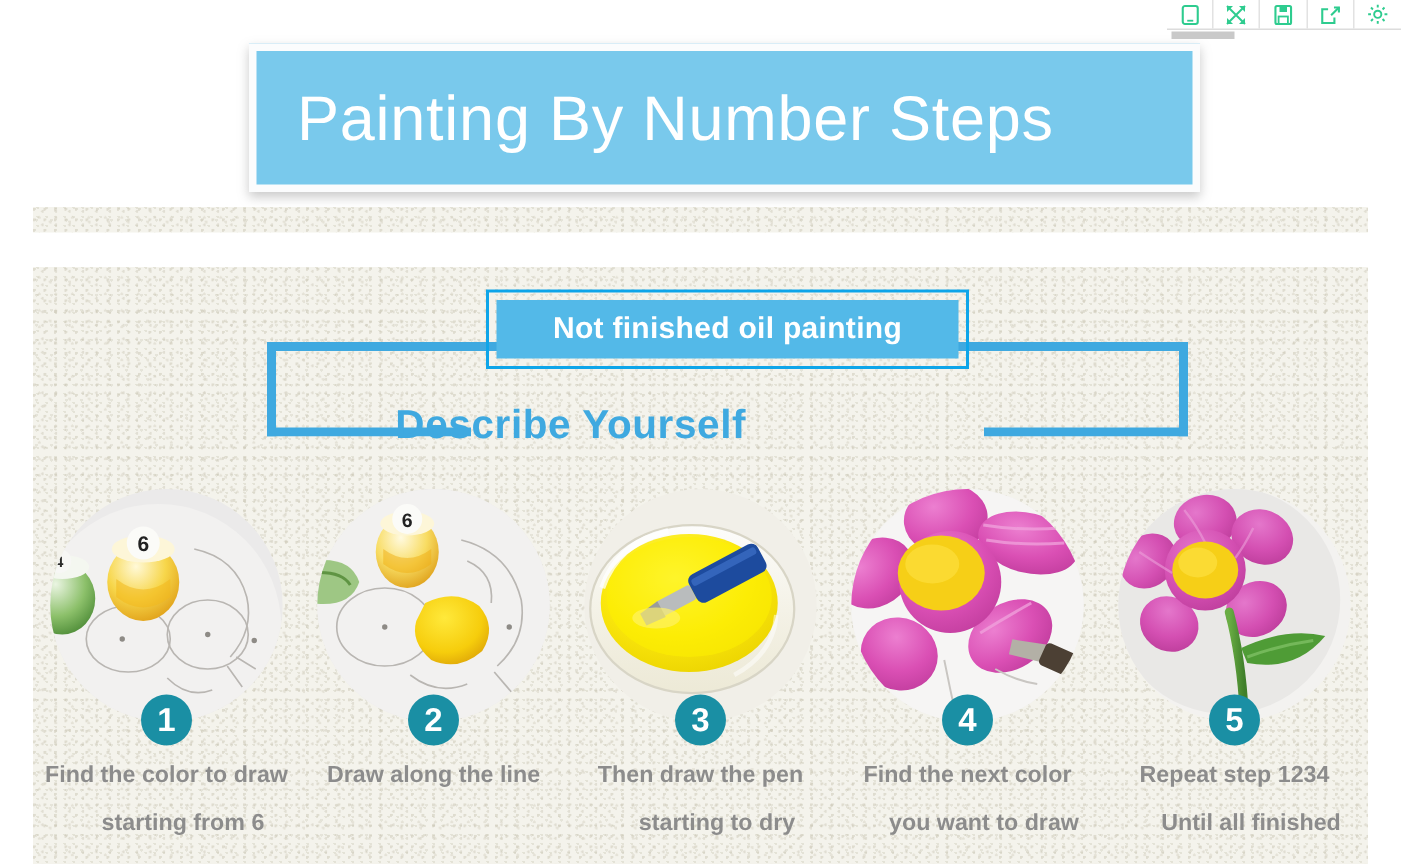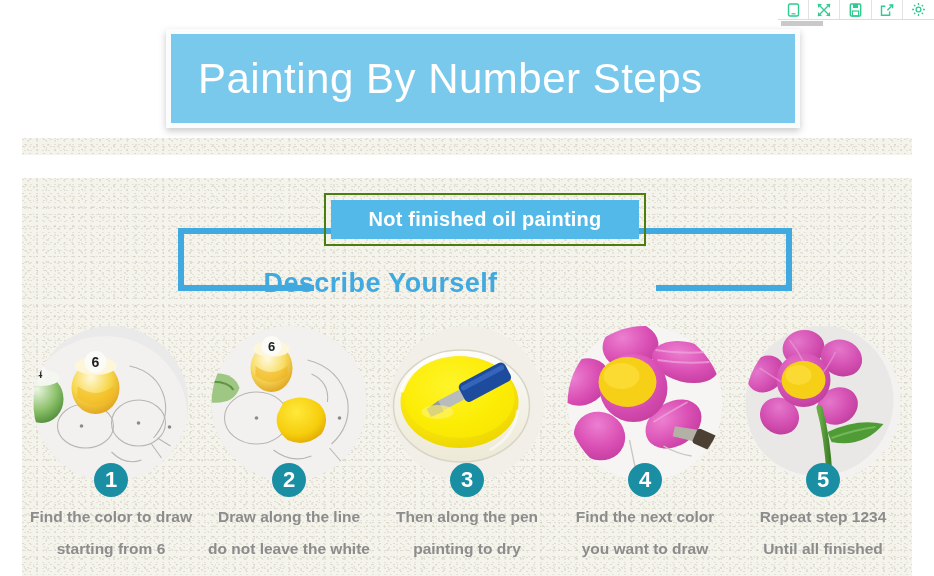--- a/index.html
+++ b/index.html
@@ -117,21 +117,21 @@
     z-index: 10;
   }
   #bracket svg { display: block; }
 
   #label-box {
     position: absolute;
     left: 324px;
     top: 193px;
     width: 322px;
     height: 53px;
-    border: 2px solid #4d7c0f;
+    border: 2px solid #0ea5e9;
     box-sizing: border-box;
     background: transparent;
     z-index: 25;
   }
   #label-box-inner {
     position: absolute;
     left: 5px;
     top: 5px;
     right: 5px;
     bottom: 5px;
@@ -210,21 +210,21 @@
     position: absolute;
     left: 0;
     width: 178px;
     text-align: center;
     color: #8c8c8c;
     font-size: 15.5px;
     font-weight: bold;
     white-space: nowrap;
   }
   .cap1 { top: 182px; }
-  .cap2 { top: 214px; }
+  .cap2 { top: 214px; padding-left: 11px; }
 </style>
 </head>
 <body>
 
 <div id="page">
 
   <div id="toolbar">
 
     <div class="tb-btn">
       <span>
@@ -404,21 +404,20 @@
             <circle cx="60" cy="20" r="10" fill="#fbfbf8"></circle>
             <text x="60" y="25" font-family="Liberation Sans, sans-serif" font-size="13" font-weight="bold" fill="#222" text-anchor="middle">6</text>
             <path d="M44 50 Q60 62 76 50 L76 40 Q60 52 44 40 Z" fill="#f0ad12" opacity=".5"></path>
           </g>
 
           <path d="M72 76 Q92 66 108 78 Q120 92 110 108 Q94 122 76 114 Q62 102 66 88 Z" fill="url(#blob2)"></path>
         </svg>
       </div>
       <div class="badge">2</div>
       <div class="cap cap1">Draw along the line</div>
-      <div class="cap cap2">do not leave the white</div>
     </div>
 
     <div class="step">
       <div class="step-photo">
         <svg width="155" height="155" viewBox="0 0 155 155">
           <defs>
             <radialGradient id="liq3" cx="42%" cy="32%" r="76%">
               <stop offset="0%" stop-color="#fff95e"></stop>
               <stop offset="55%" stop-color="#fbe80d"></stop>
               <stop offset="100%" stop-color="#ead200"></stop>
@@ -441,22 +440,22 @@
           <g transform="rotate(-28 78 66)">
             <rect x="46" y="60" width="26" height="11" rx="2" fill="#b9bcbd"></rect>
             <path d="M34 62 L48 60 L48 72 L34 71 Z" fill="#9a9c9c"></path>
             <rect x="72" y="55" width="52" height="21" rx="5" fill="#1d4b9e"></rect>
             <rect x="74" y="58" width="48" height="5" rx="2" fill="#3c6ec4" opacity=".75"></rect>
           </g>
           <ellipse cx="48" cy="86" rx="16" ry="7" fill="#fff36a" opacity=".65"></ellipse>
         </svg>
       </div>
       <div class="badge">3</div>
-      <div class="cap cap1">Then along the pen</div>
-      <div class="cap cap2">painting to dry</div>
+      <div class="cap cap1">Then draw the pen</div>
+      <div class="cap cap2">starting to dry</div>
     </div>
 
     <div class="step">
       <div class="step-photo">
         <svg width="155" height="155" viewBox="0 0 155 155">
           <defs>
             <radialGradient id="pk4" cx="38%" cy="30%" r="78%">
               <stop offset="0%" stop-color="#ec7fd0"></stop>
               <stop offset="60%" stop-color="#da4fb4"></stop>
               <stop offset="100%" stop-color="#c23d9e"></stop>

